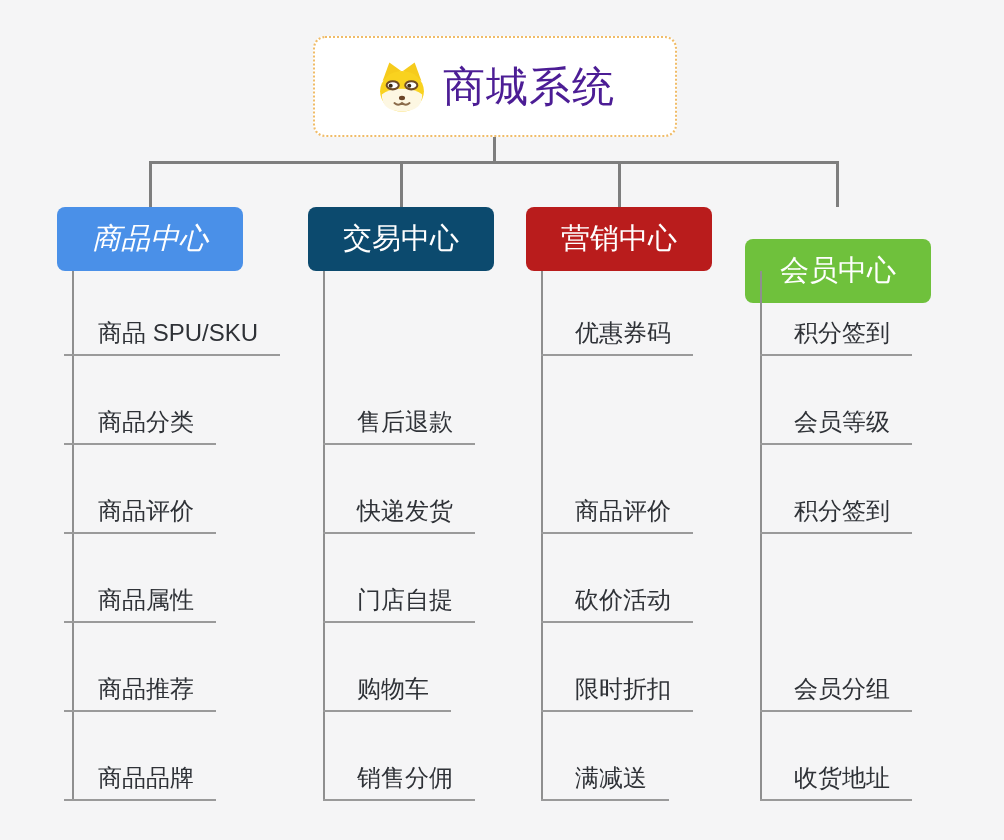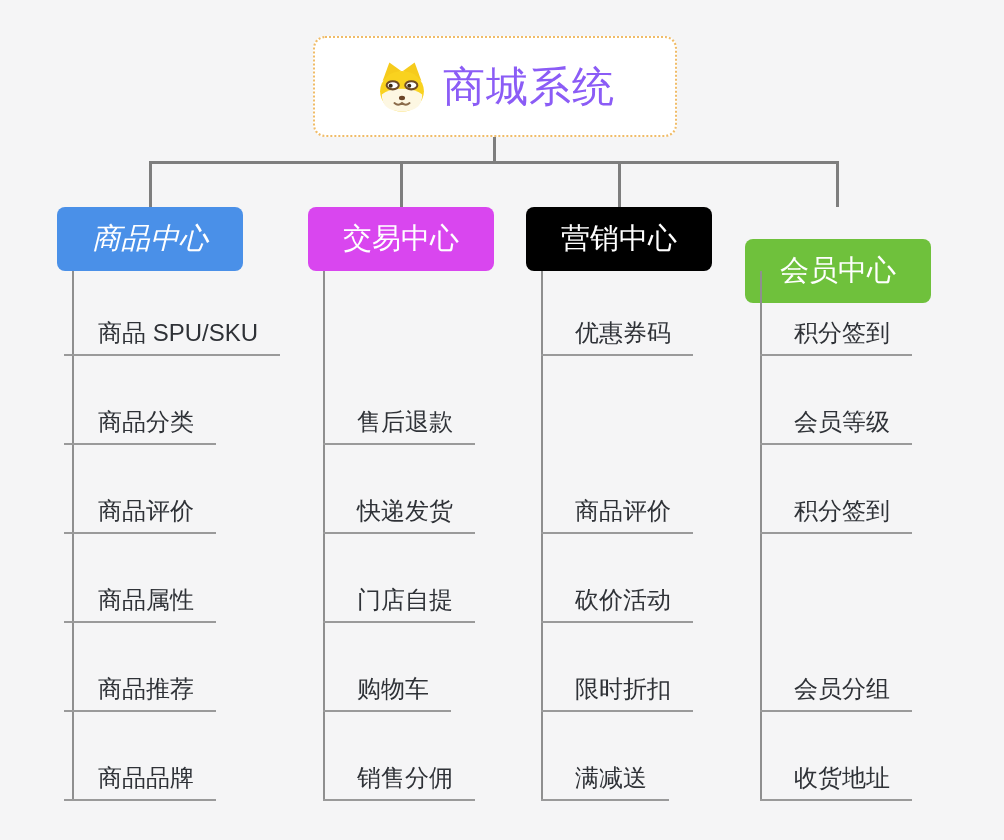--- a/index.html
+++ b/index.html
@@ -22,21 +22,21 @@
     background:#ffffff;
     border:2px dotted #f0bc68;
     border-radius:12px;
     box-sizing:border-box;
     display:flex;
     align-items:center;
     justify-content:center;
     gap:14px;
   }
   .root-title{
-    color:#8b5cf6;
+    color:#4c1d95;
     font-size:42px;
     letter-spacing:1px;
     white-space:nowrap;
   }
   
   .conn{position:absolute;background:#7e7e7e;}
   .conn.stub  {left:493px; top:137px; width:3px;  height:25px;}
   .conn.hline {left:149px; top:161px; width:690px; height:3px;}
   .conn.drop  {top:163px; width:3px; height:44px;}
   .conn.d0{left:149px}
@@ -50,22 +50,22 @@
     width:186px; height:64px;
     border-radius:8px;
     color:#ffffff;
     font-size:29px;
     display:flex;
     align-items:center;
     justify-content:center;
     white-space:nowrap;
   }
   .branch.b0{left:57px;  background:#4a90e8;font-style:italic;}
-  .branch.b1{left:308px; background:#d946ef;}
-  .branch.b2{left:526px; background:#000000;}
+  .branch.b1{left:308px; background:#0c4a6e;}
+  .branch.b2{left:526px; background:#b91c1c;}
   .branch.b3{left:745px; background:#6fc13c;margin-top:32px;}
   
   .trunk{
     position:absolute;
     top:271px;
     width:2px; height:530px;
     background:#8f8f8f;
   }
   .trunk.c0{left:72px}
   .trunk.c1{left:323px}

